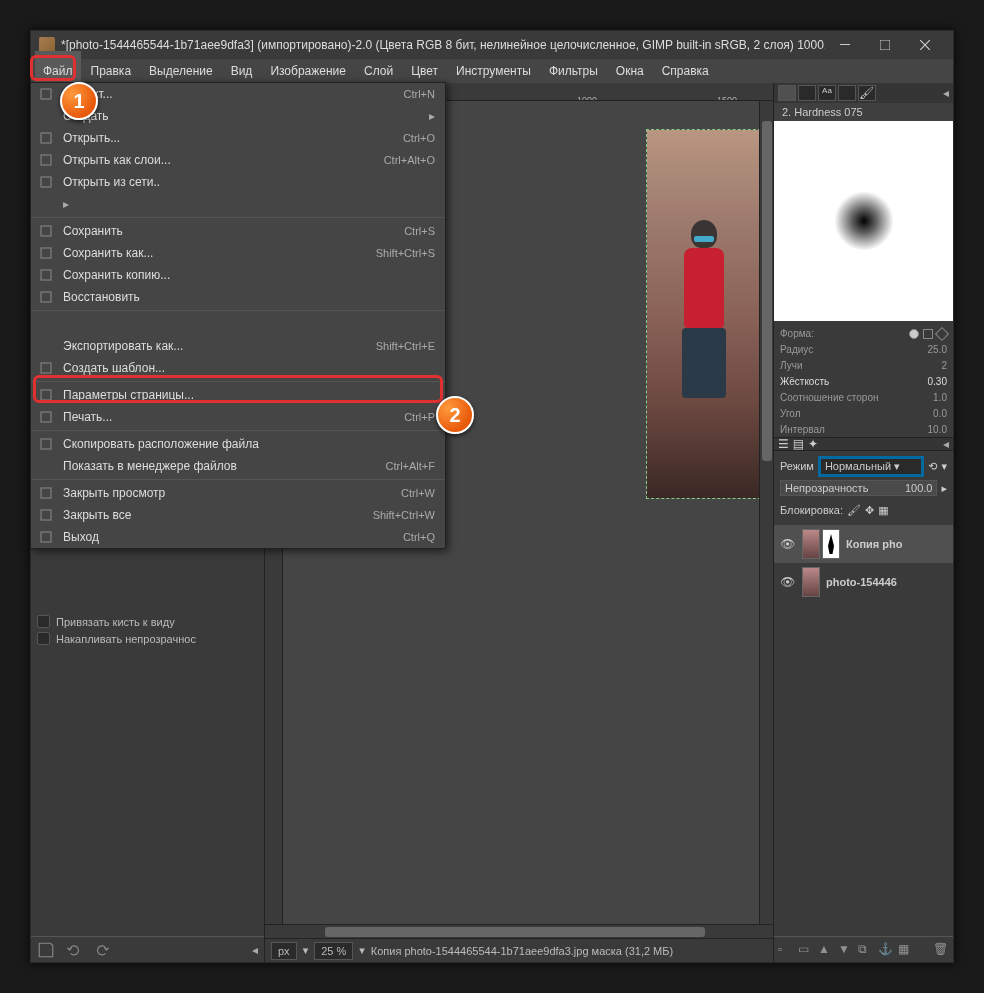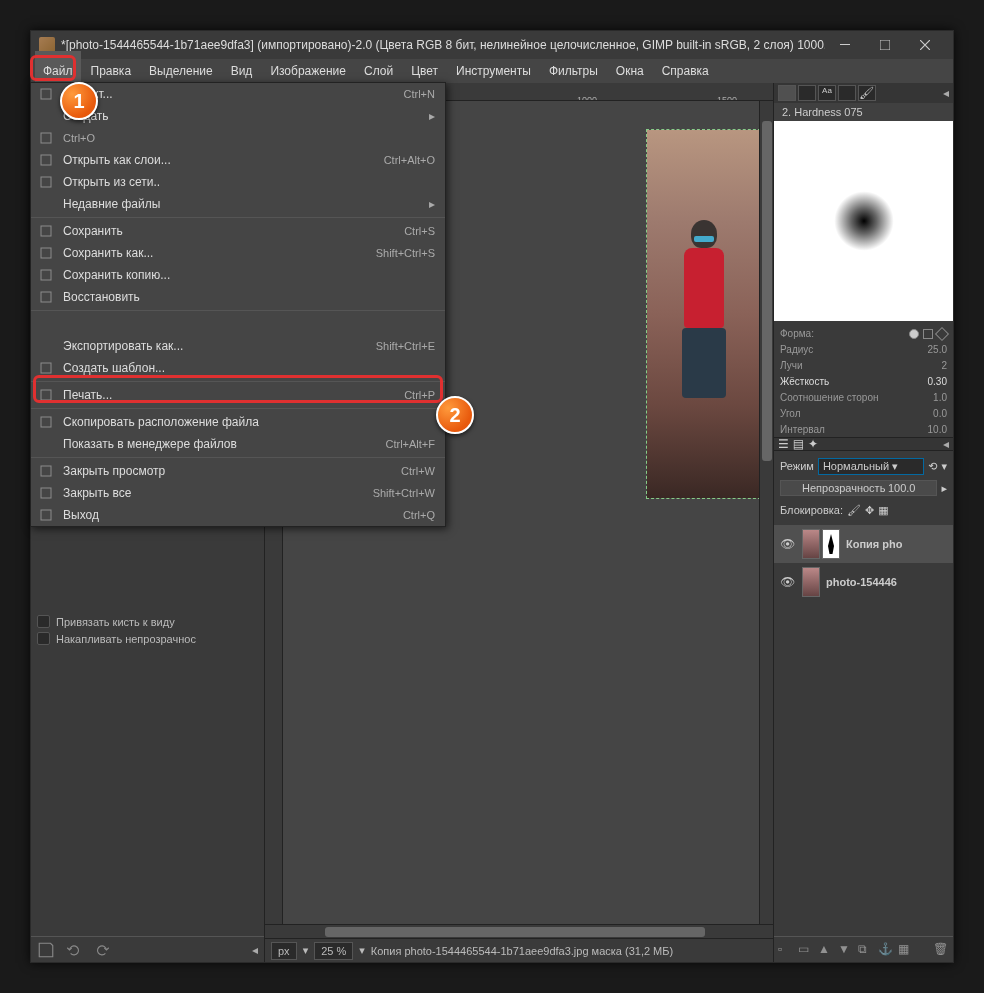--- a/index.html
+++ b/index.html
@@ -81,22 +81,22 @@
 .brush-options { background: #3a3a3a; padding: 2px 6px; }
 .brush-options .brow { display: flex; align-items: flex-end; height: 16px; font-size: 10px; }
 .brush-options .brow .bl { flex: 1; color: #999; }
 .brush-options .brow .bv { color: #999; }
 .brush-options .brow.active .bl, .brush-options .brow.active .bv { color: #ddd; }
 .brush-options .brow .shapeicons { display: flex; gap: 4px; }
 .brush-options .shapeicons span { width: 10px; height: 10px; border: 1px solid #888; }
 .sep-bar { height: 14px; background: #353535; border-top: 1px solid #222; border-bottom: 1px solid #222; display: flex; align-items: center; padding: 0 4px; gap: 4px; }
 .layer-top { padding: 4px 6px; }
 .layer-top .lrow { display: flex; align-items: center; height: 22px; font-size: 11px; gap: 4px; }
-.layer-top .sel { background: #2a2a2a; border: 1px solid #0369a1; padding: 1px 4px; flex: 1; }
-.layer-top .lslider { background: #4a4a4a; border: 1px solid #555; padding: 1px 21px; flex: 1; display: flex; justify-content: space-between; }
+.layer-top .sel { background: #2a2a2a; border: 3px solid #0369a1; padding: 1px 4px; flex: 1; }
+.layer-top .lslider { background: #4a4a4a; border: 1px solid #555; padding: 1px 4px; flex: 1; display: flex; justify-content: space-between; }
 .layer-list { flex: 1; overflow: hidden; }
 .layer-item { display: flex; align-items: center; height: 38px; padding: 0 6px; gap: 6px; }
 .layer-item.sel { background: #505050; }
 .layer-item .eye { width: 16px; }
 .layer-item .thumbs { display: flex; gap: 2px; }
 .layer-item .thumb { width: 18px; height: 30px; background: #2a2a2a; border: 1px solid #666; }
 .layer-item .lname { font-size: 11px; font-weight: bold; overflow: hidden; white-space: nowrap; }
 .right-dock-bottom { height: 26px; background: #3a3a3a; border-top: 1px solid #555; display: flex; align-items: center; padding: 0 4px; gap: 4px; }
 .right-dock-bottom .rbtn { width: 16px; height: 16px; opacity: 0.6; }
 
@@ -328,20 +328,21 @@
       <span class="dicon"></span>
       <span class="dlabel">Создать</span>
       <span class="darrow">▸</span>
     </div>
     <div class="ditem">
       <span class="dicon">
         <svg viewBox="0 0 12 12" width="12" height="12">
           <rect x="1" y="1" width="10" height="10" fill="none" stroke="#aaa"></rect>
         </svg>
       </span>
+      <span class="dlabel">Открыть...</span>
       <span class="dshort">Ctrl+O</span>
     </div>
     <div class="ditem">
       <span class="dicon">
         <svg viewBox="0 0 12 12" width="12" height="12">
           <rect x="1" y="1" width="10" height="10" fill="none" stroke="#aaa"></rect>
         </svg>
       </span>
       <span class="dlabel">Открыть как слои...</span>
       <span class="dshort">Ctrl+Alt+O</span>
@@ -349,21 +350,20 @@
     <div class="ditem">
       <span class="dicon">
         <svg viewBox="0 0 12 12" width="12" height="12">
           <rect x="1" y="1" width="10" height="10" fill="none" stroke="#aaa"></rect>
         </svg>
       </span>
       <span class="dlabel">Открыть из сети..</span>
     </div>
     <div class="ditem">
       <span class="dicon"></span>
-      <span class="dlabel">Недавние файлы</span>
       <span class="darrow">▸</span>
     </div>
     <div class="dsep"></div>
     <div class="ditem">
       <span class="dicon">
         <svg viewBox="0 0 12 12" width="12" height="12">
           <rect x="1" y="1" width="10" height="10" fill="none" stroke="#aaa"></rect>
         </svg>
       </span>
       <span class="dlabel">Сохранить</span>
@@ -405,20 +405,28 @@
     </div>
     <div class="ditem">
       <span class="dicon">
         <svg viewBox="0 0 12 12" width="12" height="12">
           <rect x="1" y="1" width="10" height="10" fill="none" stroke="#aaa"></rect>
         </svg>
       </span>
       <span class="dlabel">Создать шаблон...</span>
     </div>
     <div class="dsep"></div>
+    <div class="ditem">
+      <span class="dicon">
+        <svg viewBox="0 0 12 12" width="12" height="12">
+          <rect x="1" y="1" width="10" height="10" fill="none" stroke="#aaa"></rect>
+        </svg>
+      </span>
+      <span class="dlabel">Параметры страницы...</span>
+    </div>
     <div class="ditem">
       <span class="dicon">
         <svg viewBox="0 0 12 12" width="12" height="12">
           <rect x="1" y="1" width="10" height="10" fill="none" stroke="#aaa"></rect>
         </svg>
       </span>
       <span class="dlabel">Печать...</span>
       <span class="dshort">Ctrl+P</span>
     </div>
     <div class="dsep"></div>

